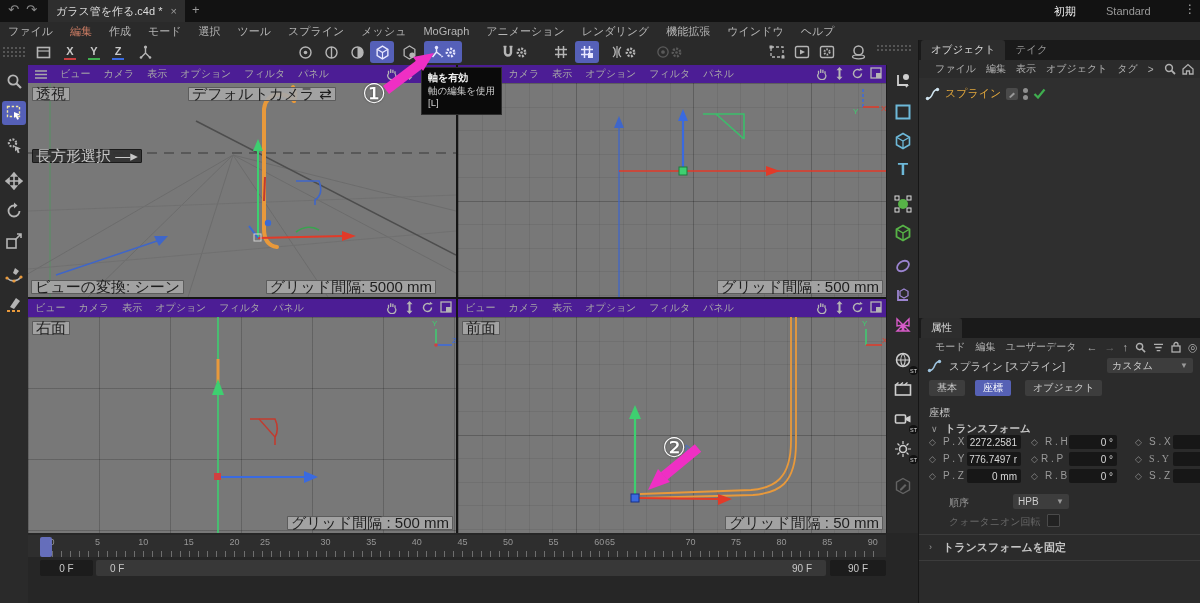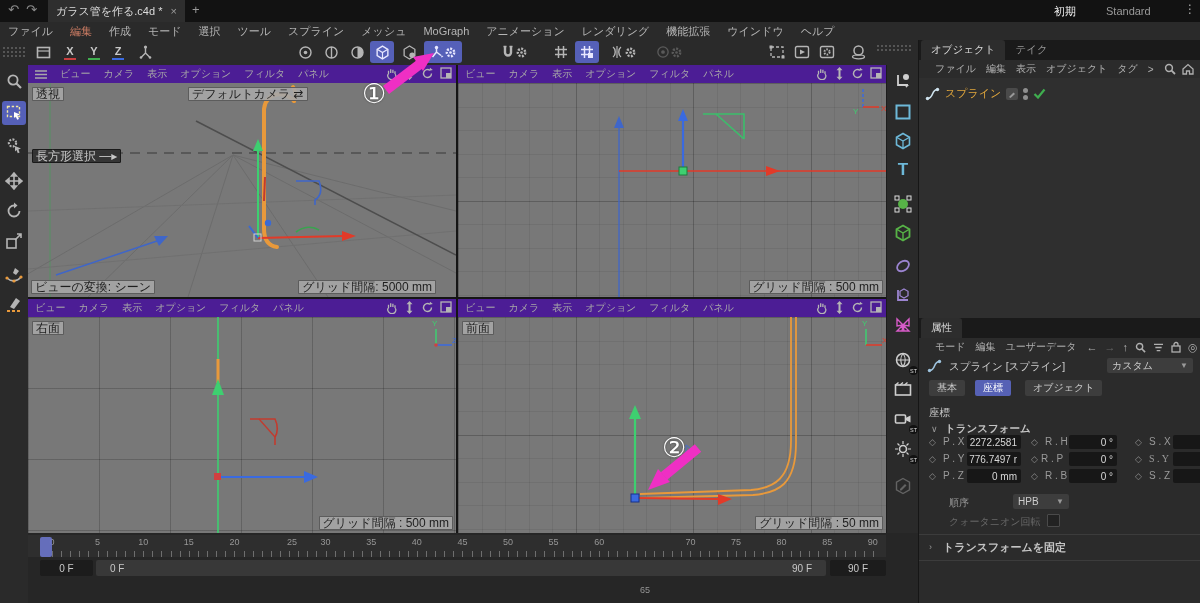--- a/index.html
+++ b/index.html
@@ -46,21 +46,21 @@
   .vp-icons{position:absolute;right:4px;top:2px;display:flex;gap:6px;color:#b5b5b5;}
   .vp-body{position:absolute;left:0;top:18px;right:0;bottom:0;background:#787878;}
   .grid-fine{background-image:
      repeating-linear-gradient(to right,rgba(0,0,0,.07) 0 1px,transparent 1px 23.5px),
      repeating-linear-gradient(to bottom,rgba(0,0,0,.07) 0 1px,transparent 1px 23.5px),
      repeating-linear-gradient(to right,rgba(0,0,0,.16) 0 1px,transparent 1px 117.5px),
      repeating-linear-gradient(to bottom,rgba(0,0,0,.16) 0 1px,transparent 1px 117.5px);}
   .grid-coarse{background-image:
      repeating-linear-gradient(to right,rgba(0,0,0,.18) 0 1px,transparent 1px 71px),
      repeating-linear-gradient(to bottom,rgba(0,0,0,.18) 0 1px,transparent 1px 71px);}
-  .chip{position:absolute;font-size:12px;line-height:12px;padding:0 3px;background:rgba(166,166,166,.92);
+  .chip{position:absolute;font-size:15px;line-height:12px;padding:0 3px;background:rgba(166,166,166,.92);
         color:#1e1e1e;border:1px solid rgba(70,70,70,.75);border-radius:1px;white-space:nowrap;}
   .chip.dark{background:rgba(48,48,48,.92);color:#c8c8c8;border-color:#1a1a1a;}
   .vp svg.lay{position:absolute;left:0;top:0;}
   
   #timeline{position:absolute;left:28px;top:533px;width:858px;height:70px;background:#262626;}
   #ruler{position:absolute;left:0;top:2px;width:858px;height:22px;background:#2e2e2e;}
   #ruler .num{position:absolute;top:2px;transform:translateX(-50%);font-size:9px;color:#969696;}
   #ticks{position:absolute;left:24px;top:16px;width:826px;height:6px;
          background-image:repeating-linear-gradient(to right,#6e6e6e 0 1px,transparent 1px 9.12px);}
   #playhead{position:absolute;left:12px;top:2px;width:12px;height:20px;background:#6a74c8;border-radius:2px;opacity:.92;}
@@ -545,29 +545,29 @@
     </div>
   </div>
 
   <div id="timeline">
     <div id="ruler">
       <span class="num" style="left:24px;">0</span>
       <span class="num" style="left:69.6px;">5</span>
       <span class="num" style="left:115.2px;">10</span>
       <span class="num" style="left:160.8px;">15</span>
       <span class="num" style="left:206.4px;">20</span>
-      <span class="num" style="left:264px;">25</span>
+      <span class="num" style="left:237px;">25</span>
       <span class="num" style="left:297.6px;">30</span>
       <span class="num" style="left:343.2px;">35</span>
       <span class="num" style="left:388.8px;">40</span>
       <span class="num" style="left:434.4px;">45</span>
       <span class="num" style="left:480px;">50</span>
       <span class="num" style="left:525.6px;">55</span>
       <span class="num" style="left:571.2px;">60</span>
-      <span class="num" style="left:617px;margin-top:48px;">65</span>
+      <span class="num" style="left:582px;">65</span>
       <span class="num" style="left:662.4px;">70</span>
       <span class="num" style="left:708px;">75</span>
       <span class="num" style="left:753.6px;">80</span>
       <span class="num" style="left:799.2px;">85</span>
       <span class="num" style="left:844.8px;">90</span>
       <div id="ticks"></div>
       <div id="playhead"></div>
     </div>
     <div class="tl-field" style="left:12px;width:53px;">
         <span>0 F</span>
@@ -828,20 +828,25 @@
       <span class="at-lbl" style="left:30px;top:161px;color:#686868;">クォータニオン回転</span>
       <span class="checkbox" style="left:128px;top:160px;border-color:#4a4a4a;"></span>
 
       <div class="abs" style="left:0;top:180px;width:282px;border-top:1px solid #3c3c3c;"></div>
       <span class="abs" style="left:10px;top:188px;font-size:9px;color:#9a9a9a;">›</span>
       <span class="abs" style="left:24px;top:186px;font-size:11px;color:#c4c4c4;font-weight:bold;">トランスフォームを固定</span>
       <div class="abs" style="left:0;top:206px;width:282px;border-top:1px solid #3c3c3c;"></div>
     </div>
   </div>
 
+  <div id="tooltip">
+    <div class="t1">軸を有効</div>
+    <div class="t2">軸の編集を使用</div>
+    <div class="t3">[L]</div>
+  </div>
 
   <svg id="anno" width="1200" height="603" viewBox="0 0 1200 603">
     <line x1="386" y1="90" x2="420" y2="64" stroke="#ef2fc4" stroke-width="10"></line>
     <polygon points="434,53 423,71 413,57" fill="#ef2fc4"></polygon>
     <line x1="698" y1="448" x2="664" y2="476" stroke="#ef2fc4" stroke-width="10"></line>
     <polygon points="648,490 658,469 670,482" fill="#ef2fc4"></polygon>
   </svg>
   <span class="stepnum" style="left:362px;top:78px;">①</span>
   <span class="stepnum" style="left:662px;top:432px;">②</span>
 

